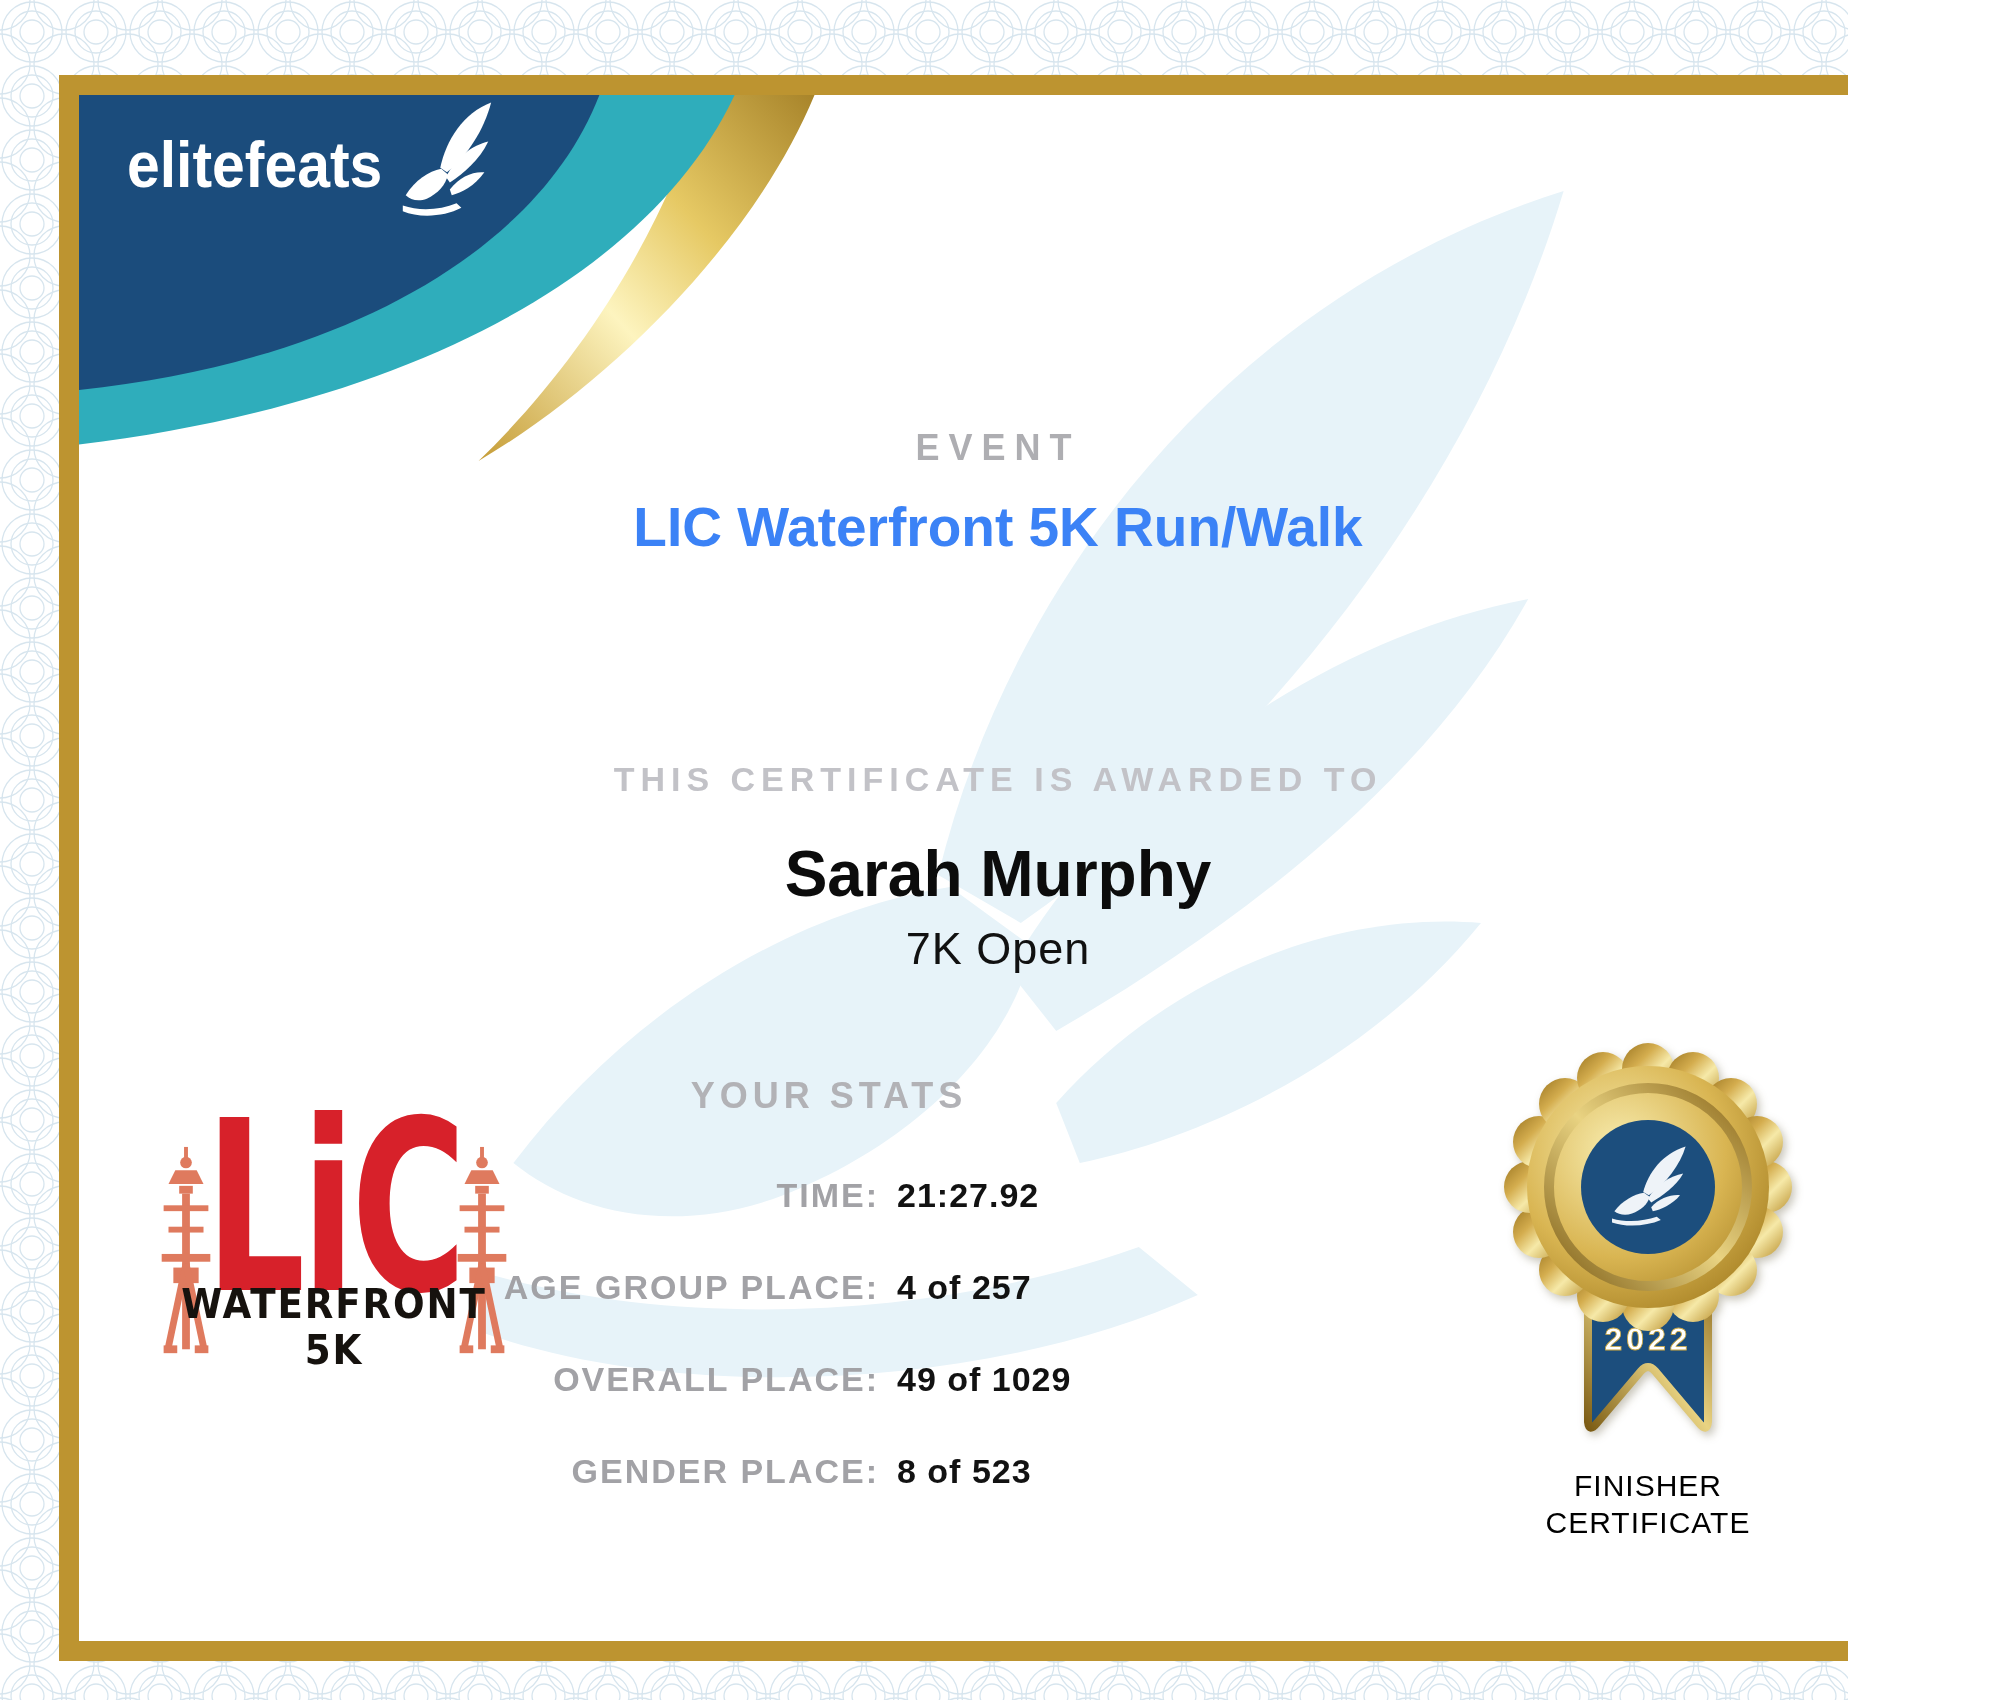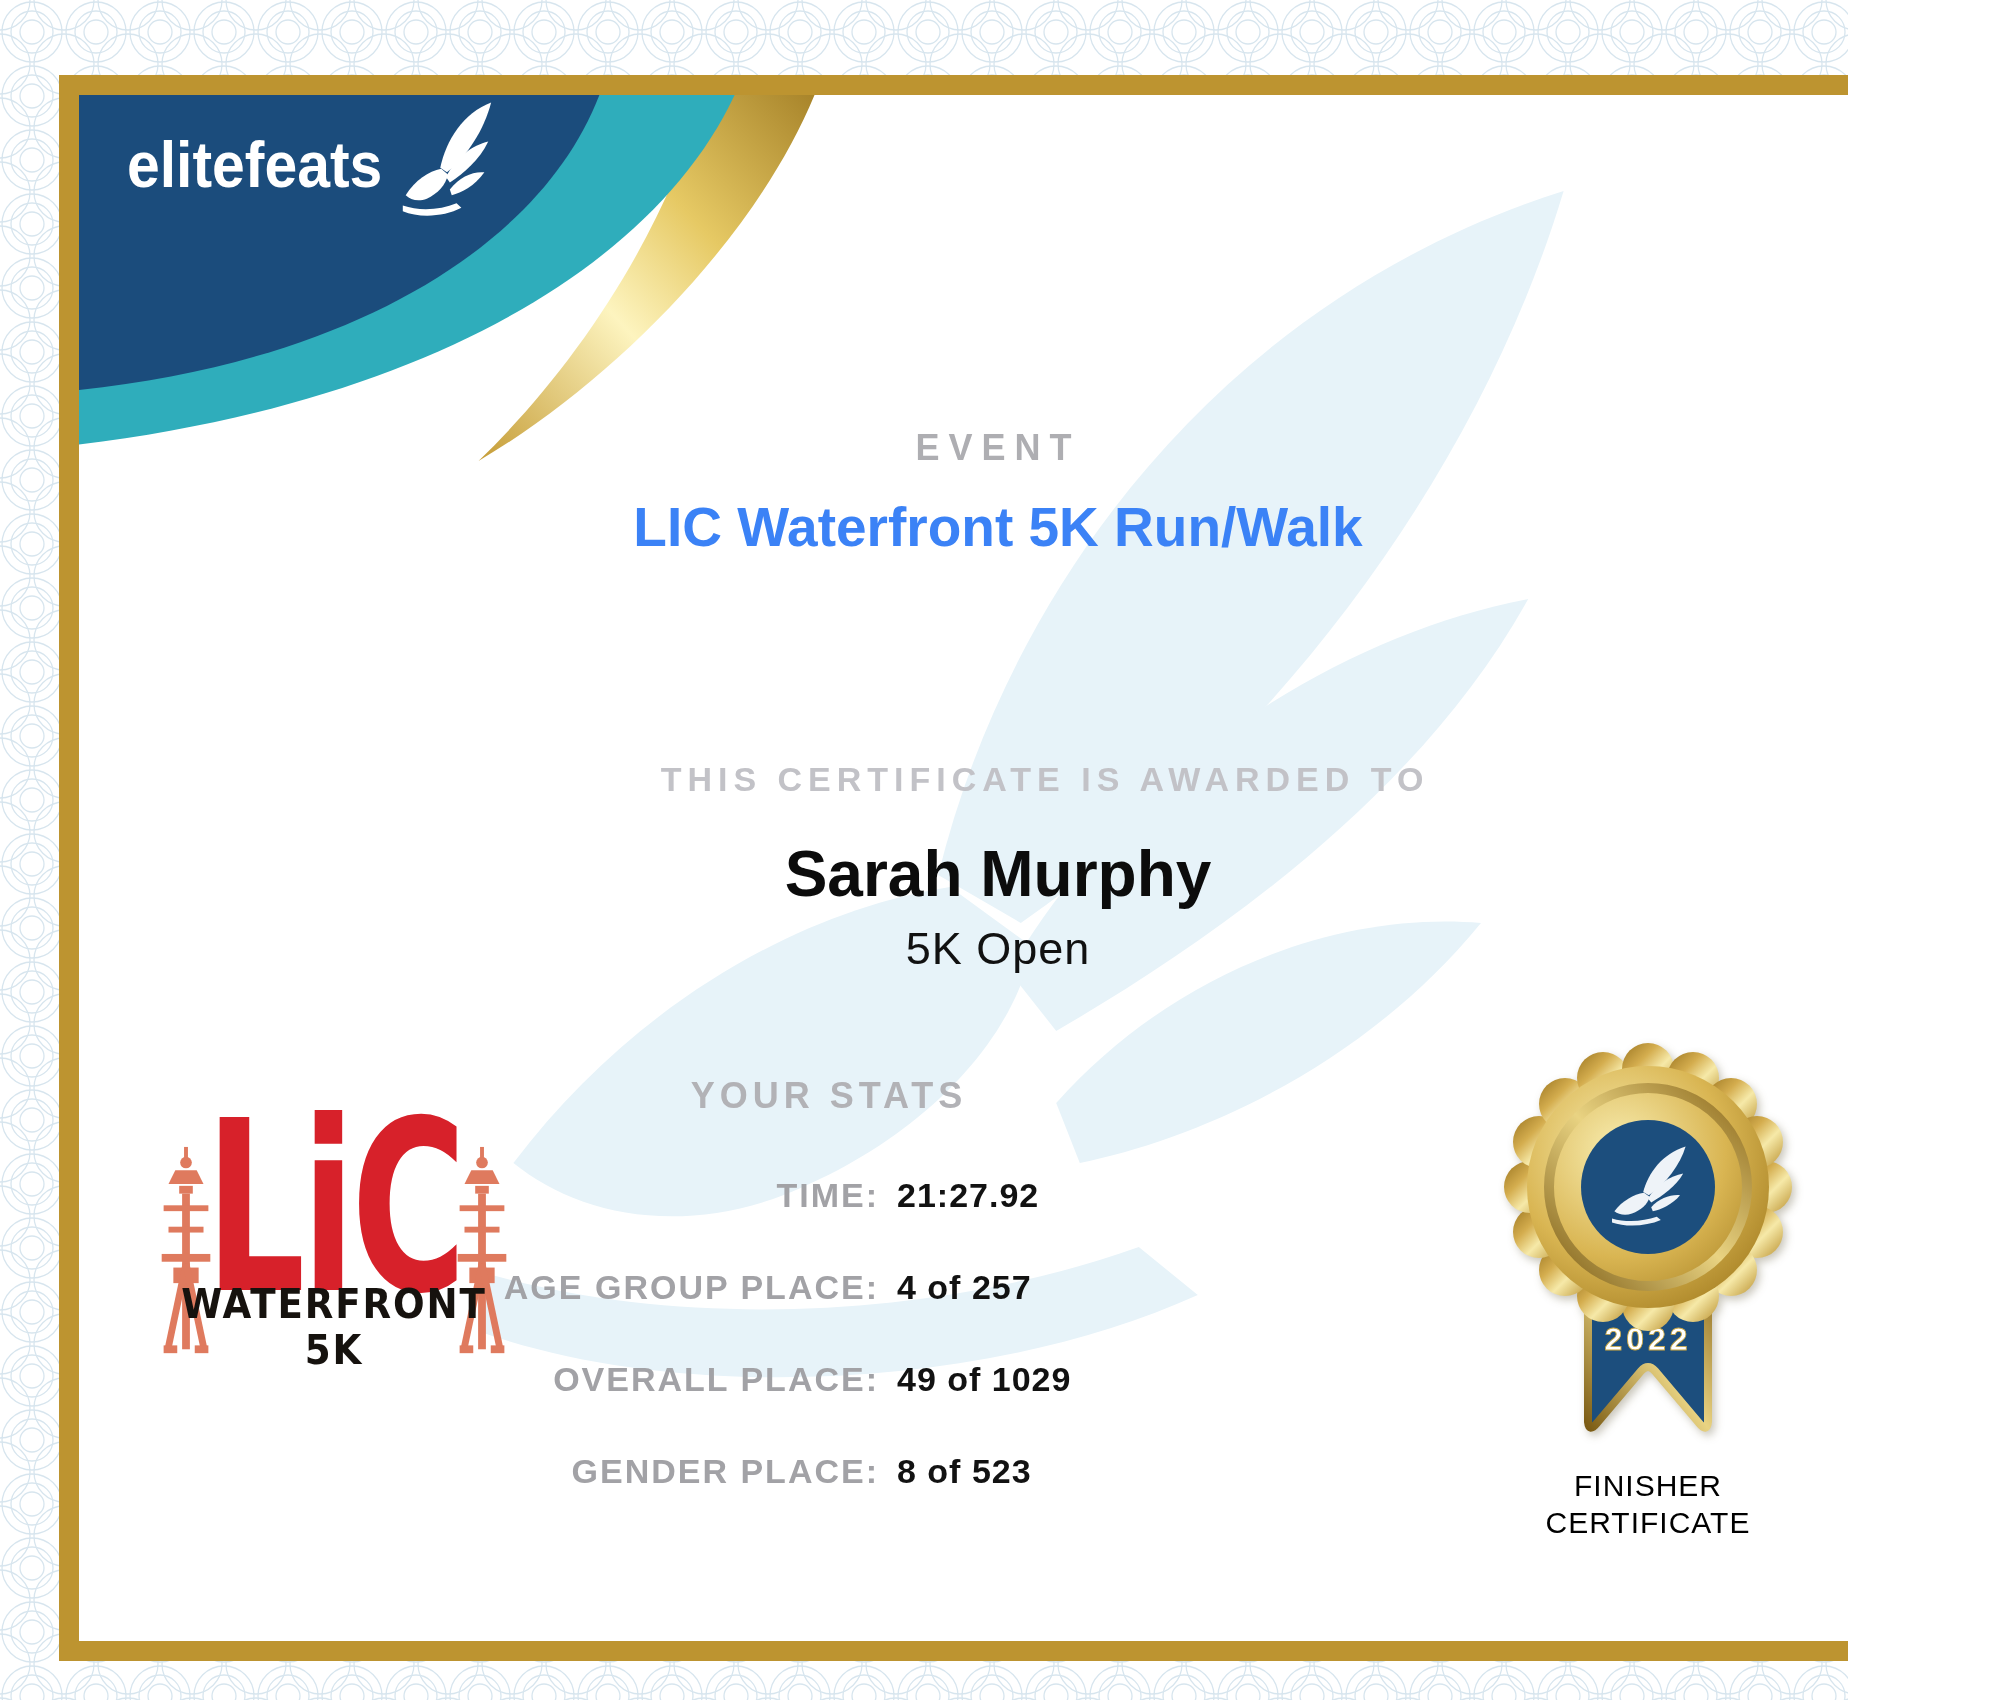--- a/index.html
+++ b/index.html
@@ -12,21 +12,21 @@
   .watermark{position:absolute;left:340px;top:60px;width:1180px;height:1320px;color:#e7f3f9;z-index:1;}
   .headerart{position:absolute;left:0;top:0;width:840px;height:370px;z-index:2;}
   .brand{position:absolute;left:48px;top:38px;z-index:3;display:flex;align-items:flex-start;}
   .brand-text{font-size:64px;font-weight:bold;color:#ffffff;letter-spacing:0px;
               transform:scaleX(.92);transform-origin:left top;line-height:1;}
   .brand-foot{width:96px;height:126px;color:#ffffff;margin-left:-6px;margin-top:-34px;}
   .center-col{position:absolute;left:0px;top:0;width:1838px;text-align:center;z-index:3;}
   .h-label{position:absolute;left:0;width:100%;font-weight:bold;color:#aeaeb2;text-align:center;}
   .event-label{top:332px;font-size:36px;letter-spacing:9px;}
   .event-name{position:absolute;left:0;width:100%;top:400px;font-size:55px;font-weight:bold;color:#3b82f6;letter-spacing:0px;}
-  .awarded-label{top:665px;font-size:34px;letter-spacing:6px;color:#c2c2c7;padding-left:47px;}
+  .awarded-label{top:665px;font-size:34px;letter-spacing:6px;color:#c2c2c7;}
   .recipient{position:absolute;left:0;width:100%;top:742px;font-size:64px;font-weight:bold;color:#0c0c0c;}
   .division{position:absolute;left:0;width:100%;top:828px;font-size:45px;color:#111;letter-spacing:1px;}
   .stats-heading{position:absolute;left:340px;top:980px;width:820px;text-align:center;z-index:3;
                  font-size:36px;font-weight:bold;color:#b2b2b6;letter-spacing:5px;}
   .stats{position:absolute;left:340px;top:1080px;width:1120px;z-index:3;display:flex;flex-direction:column;gap:52px;}
   .stat-row{display:flex;align-items:baseline;font-size:34px;line-height:40px;}
   .stat-label{width:460px;text-align:right;font-weight:bold;color:#a2a2a6;letter-spacing:2px;}
   .stat-value{margin-left:18px;font-weight:bold;color:#121212;letter-spacing:1px;}
   
   .liclogo{position:absolute;left:72px;top:1028px;width:366px;height:254px;z-index:3;}
@@ -122,21 +122,21 @@
       <svg class="brand-foot" viewBox="0 0 100 110" preserveAspectRatio="none">
           <use href="#wingfoot"></use>
         </svg>
     </div>
 
     <div class="center-col">
       <div class="h-label event-label">EVENT</div>
       <div class="event-name">LIC Waterfront 5K Run/Walk</div>
       <div class="h-label awarded-label">THIS CERTIFICATE IS AWARDED TO</div>
       <div class="recipient">Sarah Murphy</div>
-      <div class="division">5K Open</div>
+      <div class="division">7K Open</div>
     </div>
 
     <div class="stats-heading">YOUR STATS</div>
     <div class="stats">
       <div class="stat-row">
         <div class="stat-label">TIME:</div>
         <div class="stat-value">21:27.92</div>
       </div>
       <div class="stat-row">
         <div class="stat-label">AGE GROUP PLACE:</div>

